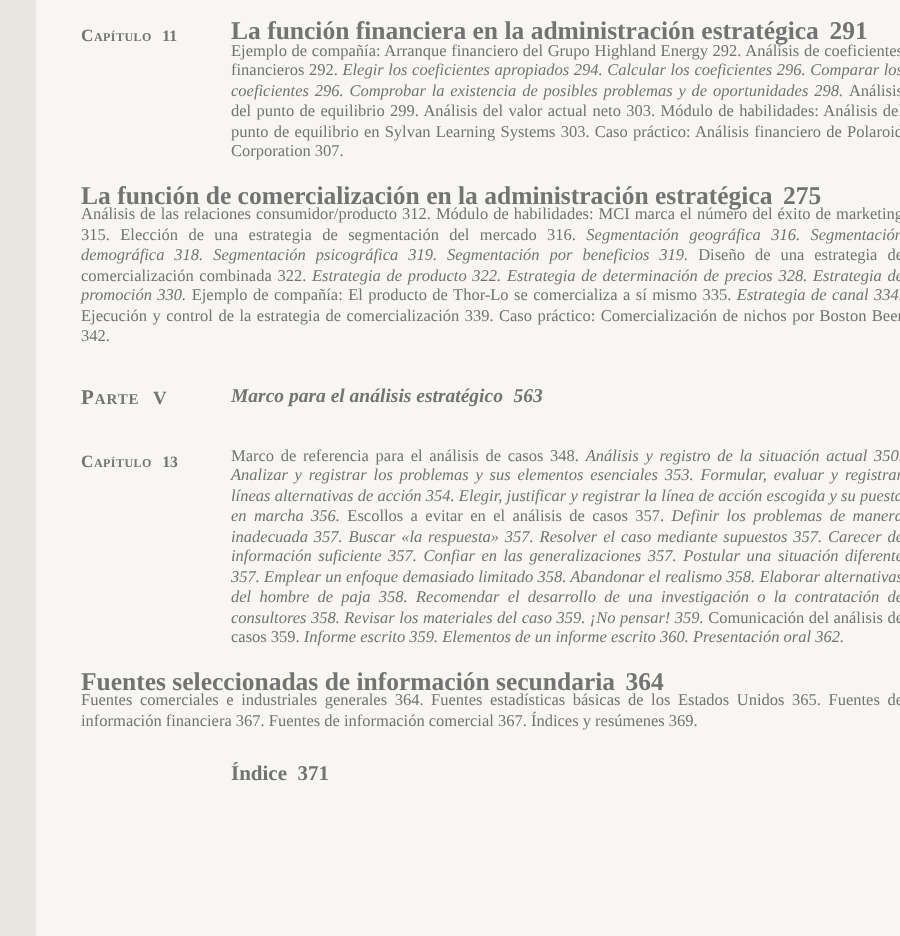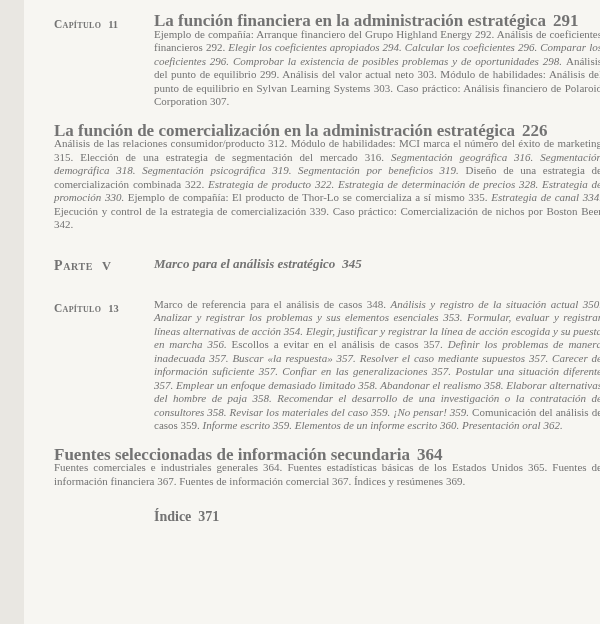--- a/index.html
+++ b/index.html
@@ -79,33 +79,33 @@
       <div class="entry-title">
         <span>La función financiera en la administración estratégica</span><span class="entry-page">291</span>
       </div>
       <div class="entry-body"><span>Ejemplo de compañía: Arranque financiero del Grupo Highland Energy 292. Análisis de coeficientes financieros 292. </span><span class="it">Elegir los coeficientes apropiados 294. Calcular los coeficientes 296. Comparar los coeficientes 296. Comprobar la existencia de posibles problemas y de oportunidades 298. </span><span>Análisis del punto de equilibrio 299. Análisis del valor actual neto 303. Módulo de habilidades: Análisis del punto de equilibrio en Sylvan Learning Systems 303. Caso práctico: Análisis financiero de Polaroid Corporation 307.</span></div>
     </div>
   </div>
 
   <div class="entry">
     <div class="content-col">
       <div class="entry-title">
-        <span>La función de comercialización en la administración estratégica</span><span class="entry-page">226</span>
+        <span>La función de comercialización en la administración estratégica</span><span class="entry-page">275</span>
       </div>
       <div class="entry-body"><span>Análisis de las relaciones consumidor/producto 312. Módulo de habilidades: MCI marca el número del éxito de marketing 315. Elección de una estrategia de segmentación del mercado 316. </span><span class="it">Segmentación geográfica 316. Segmentación demográfica 318. Segmentación psicográfica 319. Segmentación por beneficios 319. </span><span>Diseño de una estrategia de comercialización combinada 322. </span><span class="it">Estrategia de producto 322. Estrategia de determinación de precios 328. Estrategia de promoción 330. </span><span>Ejemplo de compañía: El producto de Thor-Lo se comercializa a sí mismo 335. </span><span class="it">Estrategia de canal 334. </span><span>Ejecución y control de la estrategia de comercialización 339. Caso práctico: Comercialización de nichos por Boston Beer 342.</span></div>
     </div>
   </div>
 
   <div class="entry part-entry">
     <div class="label-col">
       <span class="label-sc">Parte</span><span class="label-num">V</span>
     </div>
     <div class="content-col">
       <div class="entry-title">
-        <span>Marco para el análisis estratégico</span><span class="entry-page">345</span>
+        <span>Marco para el análisis estratégico</span><span class="entry-page">563</span>
       </div>
     </div>
   </div>
 
   <div class="entry">
     <div class="label-col">
       <span class="label-sc">Capítulo</span><span class="label-num">13</span>
     </div>
     <div class="content-col">
       <div class="entry-body"><span>Marco de referencia para el análisis de casos 348. </span><span class="it">Análisis y registro de la situación actual 350. Analizar y registrar los problemas y sus elementos esenciales 353. Formular, evaluar y registrar líneas alternativas de acción 354. Elegir, justificar y registrar la línea de acción escogida y su puesta en marcha 356. </span><span>Escollos a evitar en el análisis de casos 357. </span><span class="it">Definir los problemas de manera inadecuada 357. Buscar «la respuesta» 357. Resolver el caso mediante supuestos 357. Carecer de información suficiente 357. Confiar en las generalizaciones 357. Postular una situación diferente 357. Emplear un enfoque demasiado limitado 358. Abandonar el realismo 358. Elaborar alternativas del hombre de paja 358. Recomendar el desarrollo de una investigación o la contratación de consultores 358. Revisar los materiales del caso 359. ¡No pensar! 359. </span><span>Comunicación del análisis de casos 359. </span><span class="it">Informe escrito 359. Elementos de un informe escrito 360. Presentación oral 362.</span></div>

